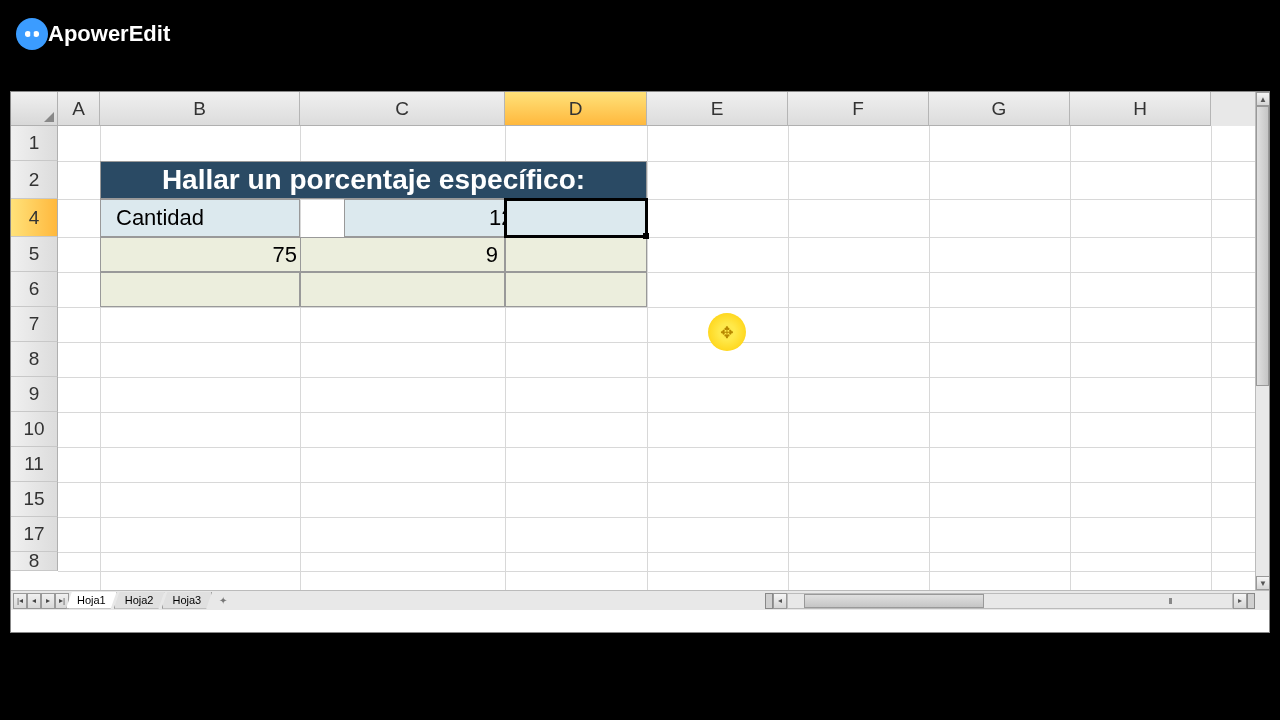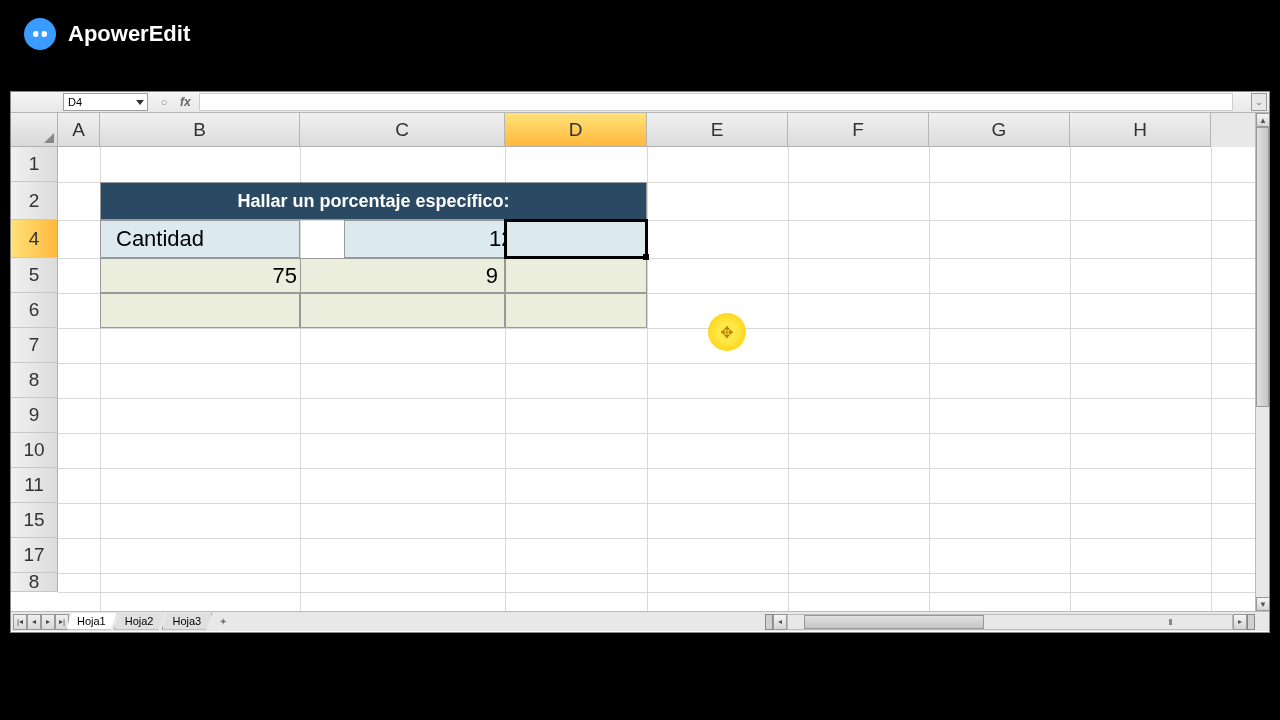--- a/index.html
+++ b/index.html
@@ -1,18 +1,18 @@
 <!DOCTYPE html>
 <html><head>
 <meta charset="utf-8">
 <style>
 * { margin: 0; padding: 0; box-sizing: border-box; }
 body { font-family: Arial, sans-serif; background: #000; width: 1280px; height: 720px; overflow: hidden; position: relative; }
 
-.watermark { position: absolute; top: 18px; left: 24px; display: flex; align-items: center; gap: 12px; z-index: 100; }
+.watermark { position: absolute; top: 18px; left: 16px; display: flex; align-items: center; z-index: 100; }
 .watermark-icon { width: 32px; height: 32px; background: #3b9cff; border-radius: 50%; display: flex; align-items: center; justify-content: center; }
 .watermark-icon svg { width: 20px; height: 20px; }
 .watermark-text { color: #fff; font-size: 22px; font-weight: bold; }
 
 .excel-window { position: absolute; top: 91px; left: 10px; width: 1260px; height: 542px; background: #fff; border: 1px solid #888; }
 
 .formula-bar { height: 21px; background: linear-gradient(#f5f5f5, #e8e8e8); border-bottom: 1px solid #b5b5b5; display: flex; align-items: center; font-size: 11px; }
 .name-box-wrap { width: 85px; height: 18px; background: #fff; border: 1px solid #a0a0a0; display: flex; align-items: center; padding: 0 4px; margin-left: 52px; position: relative; }
 .name-box-wrap::after { content: ''; position: absolute; right: 3px; top: 6px; border-left: 4px solid transparent; border-right: 4px solid transparent; border-top: 5px solid #333; }
 .name-box { font-size: 11px; color: #000; }
@@ -32,21 +32,21 @@
 
 .row-headers { position: absolute; top: 34px; left: 0; width: 47px; }
 .row-h { width: 47px; height: 35px; display: flex; align-items: center; justify-content: center; font-size: 19px; color: #333; background: linear-gradient(to right, #f0f0f0, #dcdcdc); border-right: 1px solid #b0b0b0; border-bottom: 1px solid #c8c8c8; }
 .row-h.hl { background: linear-gradient(to right, #ffe27a, #ffb83d); }
 
 .cells { position: absolute; top: 34px; left: 47px; right: 14px; bottom: 0; }
 .grid-lines { position: absolute; inset: 0; }
 .vline { position: absolute; top: 0; bottom: 0; width: 1px; background: #d8d8d8; }
 .hline { position: absolute; left: 0; right: 0; height: 1px; background: #d8d8d8; }
 
-.title-cell { position: absolute; background: #2a4a64; color: #fff; font-size: 18px; font-weight: bold; display: flex; align-items: center; justify-content: center; border: 1px solid #999; }
+.title-cell { position: absolute; background: #2a4a64; color: #fff; font-size: 28px; font-weight: bold; display: flex; align-items: center; justify-content: center; border: 1px solid #999; }
 .hdr-cell { position: absolute; background: #dce9ee; font-size: 22px; display: flex; align-items: center; padding: 0 15px; border: 1px solid #999; }
 .hdr-cell.right { justify-content: flex-end; margin-left: 44px; }
 .data-cell { position: absolute; background: #eceedd; font-size: 22px; display: flex; align-items: center; justify-content: flex-end; padding: 0 6px; border: 1px solid #999; }
 
 .active-cell { position: absolute; border: 3px solid #000; background: #dce9ee; pointer-events: none; }
 .active-cell::after { content: ''; position: absolute; right: -4px; bottom: -4px; width: 6px; height: 6px; background: #000; }
 
 .vscroll { position: absolute; top: 0; right: 0; width: 14px; height: 498px; background: #e8e8e8; border-left: 1px solid #bbb; }
 .vscroll-btn { width: 14px; height: 14px; background: linear-gradient(#f5f5f5,#d5d5d5); border: 1px solid #999; display:flex; align-items:center; justify-content:center; font-size:8px; color:#555;}
 .vscroll-thumb { position: absolute; top: 14px; left: 0; right: 0; height: 280px; background: linear-gradient(to right,#e0e0e0,#c5c5c5); border: 1px solid #999; }
@@ -75,31 +75,20 @@
         <circle cx="7" cy="12" r="3.5"></circle>
         <circle cx="17" cy="12" r="3.5"></circle>
         <path d="M10 10 L14 10 L14 14 L10 14 Z" fill="#3b9cff"></path>
       </svg>
   </div>
   <div class="watermark-text">ApowerEdit</div>
 </div>
 
 <div class="excel-window">
 
-  <div class="formula-bar">
-    <div class="name-box-wrap">
-      <span class="name-box">D4</span>
-    </div>
-    <div class="fx-controls">
-      <span class="fx-btn">○</span>
-      <span class="fx-label">fx</span>
-    </div>
-    <div class="formula-input"></div>
-    <div class="formula-expand">⌄</div>
-  </div>
 
   <div class="grid-area">
 
     <div class="col-headers">
       <div class="corner"></div>
       <div class="col-h" style="width:42px">A</div>
       <div class="col-h" style="width:200px">B</div>
       <div class="col-h" style="width:205px">C</div>
       <div class="col-h hl" style="width:142px">D</div>
       <div class="col-h" style="width:141px">E</div>

